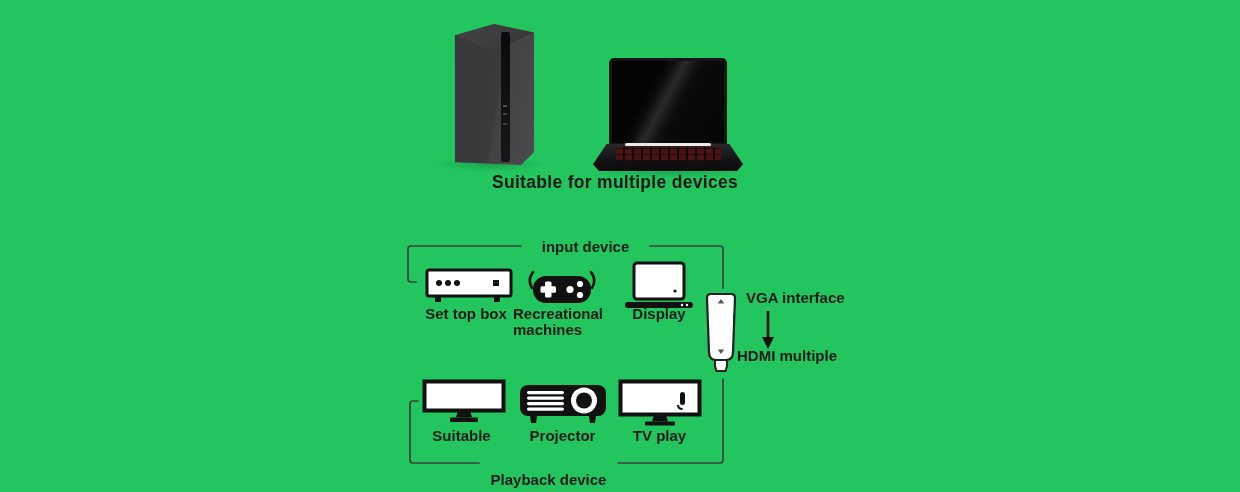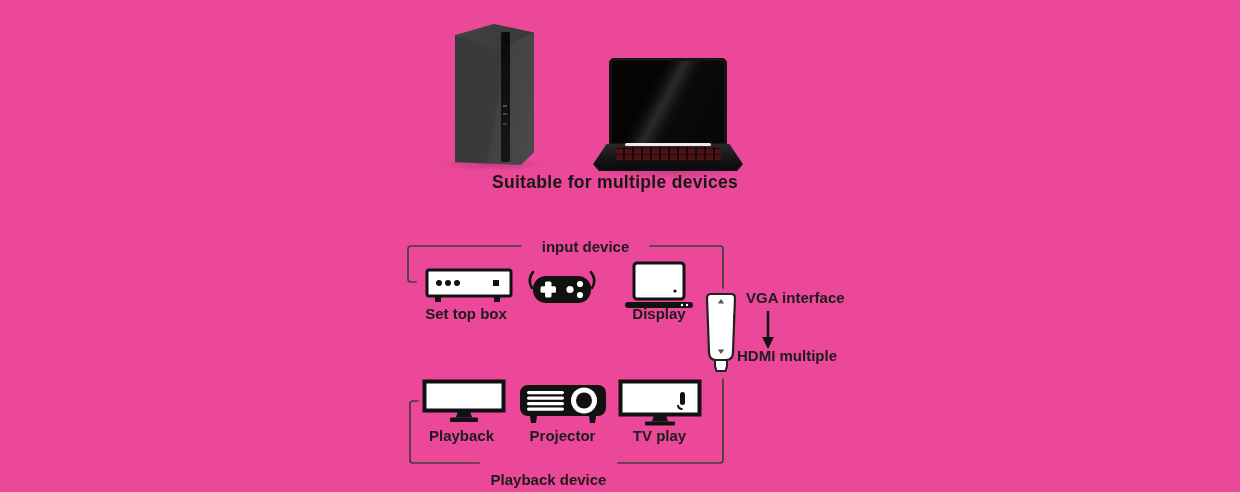--- a/index.html
+++ b/index.html
@@ -1,16 +1,16 @@
 <!DOCTYPE html>
 <html><head>
 <meta charset="utf-8">
 <style>
   html,body{margin:0;padding:0;background:#fff;}
-  .page{position:relative;width:1240px;height:492px;background:#ec4899;overflow:hidden;
+  .page{position:relative;width:1240px;height:492px;background:#22c55e;overflow:hidden;
         font-family:"Liberation Sans","DejaVu Sans",sans-serif;color:#1a1a1a;}
   .abs{position:absolute;}
   .lbl{font-size:15px;font-weight:700;color:#1c1c1c;line-height:1.05;}
   .center{text-align:center;}
   .nowrap{white-space:nowrap;}
 
   
   .caption{left:420px;top:172px;width:390px;text-align:center;
            font-size:17.5px;font-weight:700;letter-spacing:.3px;color:#171717;}
 
@@ -105,20 +105,24 @@
       <path d="M9,7 Q3,15 8,23" fill="none" stroke="#111" stroke-width="2.6" stroke-linecap="round"></path>
       <path d="M67,7 Q73,15 68,23" fill="none" stroke="#111" stroke-width="2.6" stroke-linecap="round"></path>
       <rect x="9" y="11" width="58" height="27" rx="13" fill="#111"></rect>
       <rect x="21" y="16.5" width="6.5" height="16" rx="1.5" fill="#fff"></rect>
       <rect x="16.5" y="21.3" width="15.5" height="6.5" rx="1.5" fill="#fff"></rect>
       <circle cx="46" cy="24.5" r="3.6" fill="#fff"></circle>
       <circle cx="56" cy="19" r="3.1" fill="#fff"></circle>
       <circle cx="56" cy="30" r="3.1" fill="#fff"></circle>
     </svg>
   </div>
+  <div class="abs lbl" style="left:513px;top:306px;">
+    <div>Recreational</div>
+    <div>machines</div>
+  </div>
 
   <div class="abs" style="left:623px;top:261px;">
     <svg viewBox="0 0 72 48" width="72" height="48">
       <rect x="11" y="2" width="50" height="36" rx="3" fill="#fff" stroke="#111" stroke-width="3"></rect>
       <circle cx="52" cy="30" r="1.6" fill="#111"></circle>
       <rect x="2" y="41" width="68" height="6" rx="3" fill="#111"></rect>
       <circle cx="59" cy="44" r="1.2" fill="#fff"></circle>
         <circle cx="64" cy="44" r="1.2" fill="#fff"></circle>
     </svg>
   </div>
@@ -136,21 +140,21 @@
   <div class="abs lbl nowrap" style="left:746px;top:290px;">VGA interface</div>
   <div class="abs lbl nowrap" style="left:737px;top:348px;">HDMI multiple</div>
 
   <div class="abs" style="left:422px;top:379px;">
     <svg viewBox="0 0 84 46" width="84" height="46">
       <rect x="2.5" y="2.5" width="79" height="29" fill="#fff" stroke="#111" stroke-width="4"></rect>
       <polygon points="36,31.5 48,31.5 50,38.5 34,38.5" fill="#111"></polygon>
       <rect x="28" y="38.5" width="28" height="4.5" rx="1" fill="#111"></rect>
     </svg>
   </div>
-  <div class="abs lbl center" style="left:414px;top:428px;width:95px;">Playback</div>
+  <div class="abs lbl center" style="left:414px;top:428px;width:95px;">Suitable</div>
 
   <div class="abs" style="left:518px;top:383px;">
     <svg viewBox="0 0 90 42" width="90" height="42">
       <rect x="2" y="2" width="86" height="31" rx="8" fill="#111"></rect>
       <rect x="9" y="8" width="37" height="3.2" rx="1.6" fill="#fff"></rect>
       <rect x="9" y="13.5" width="37" height="3.2" rx="1.6" fill="#fff"></rect>
       <rect x="9" y="19" width="37" height="3.2" rx="1.6" fill="#fff"></rect>
       <rect x="9" y="24.5" width="37" height="3.2" rx="1.6" fill="#fff"></rect>
       <circle cx="66" cy="17.5" r="13" fill="#fff"></circle>
       <circle cx="66" cy="17.5" r="8" fill="#111"></circle>

